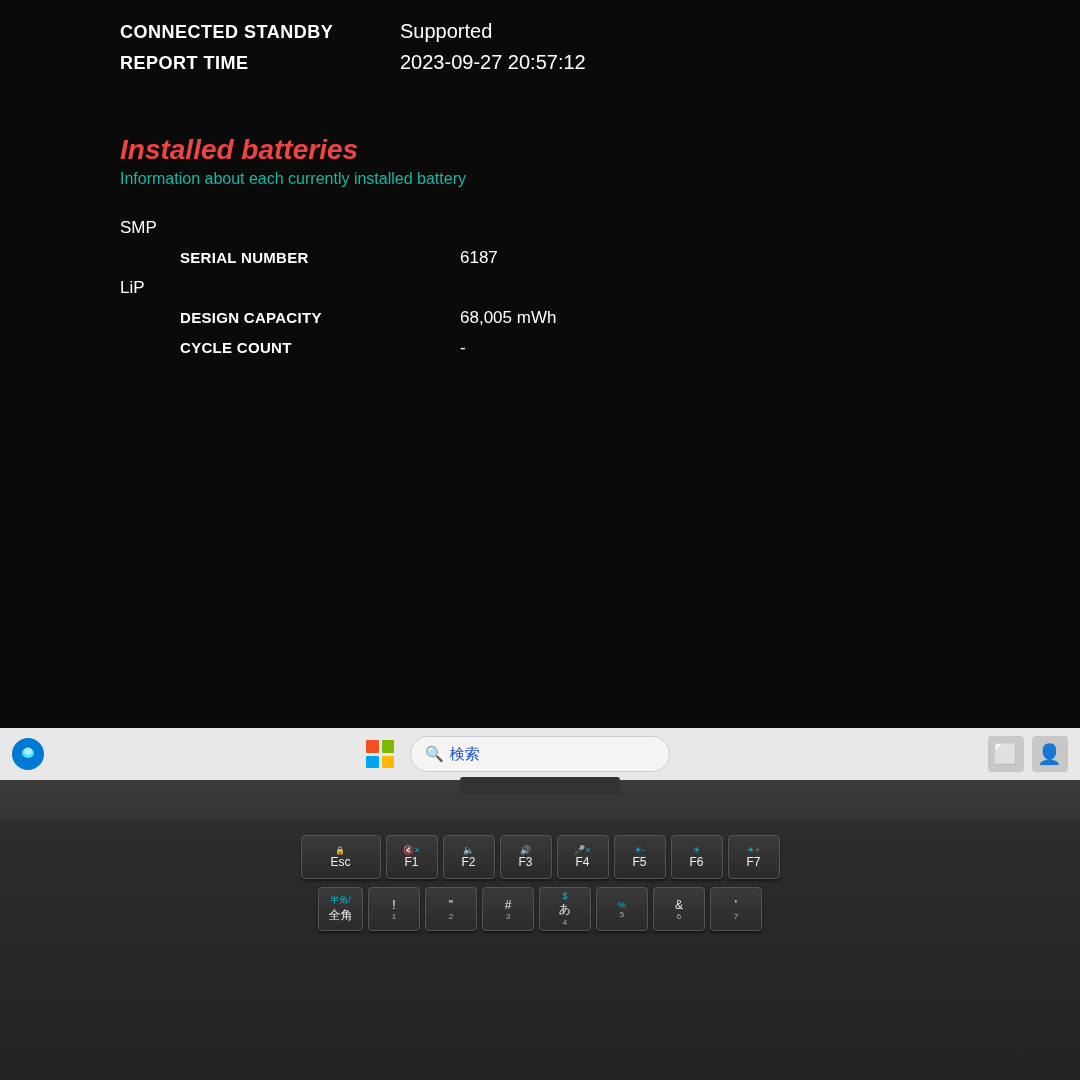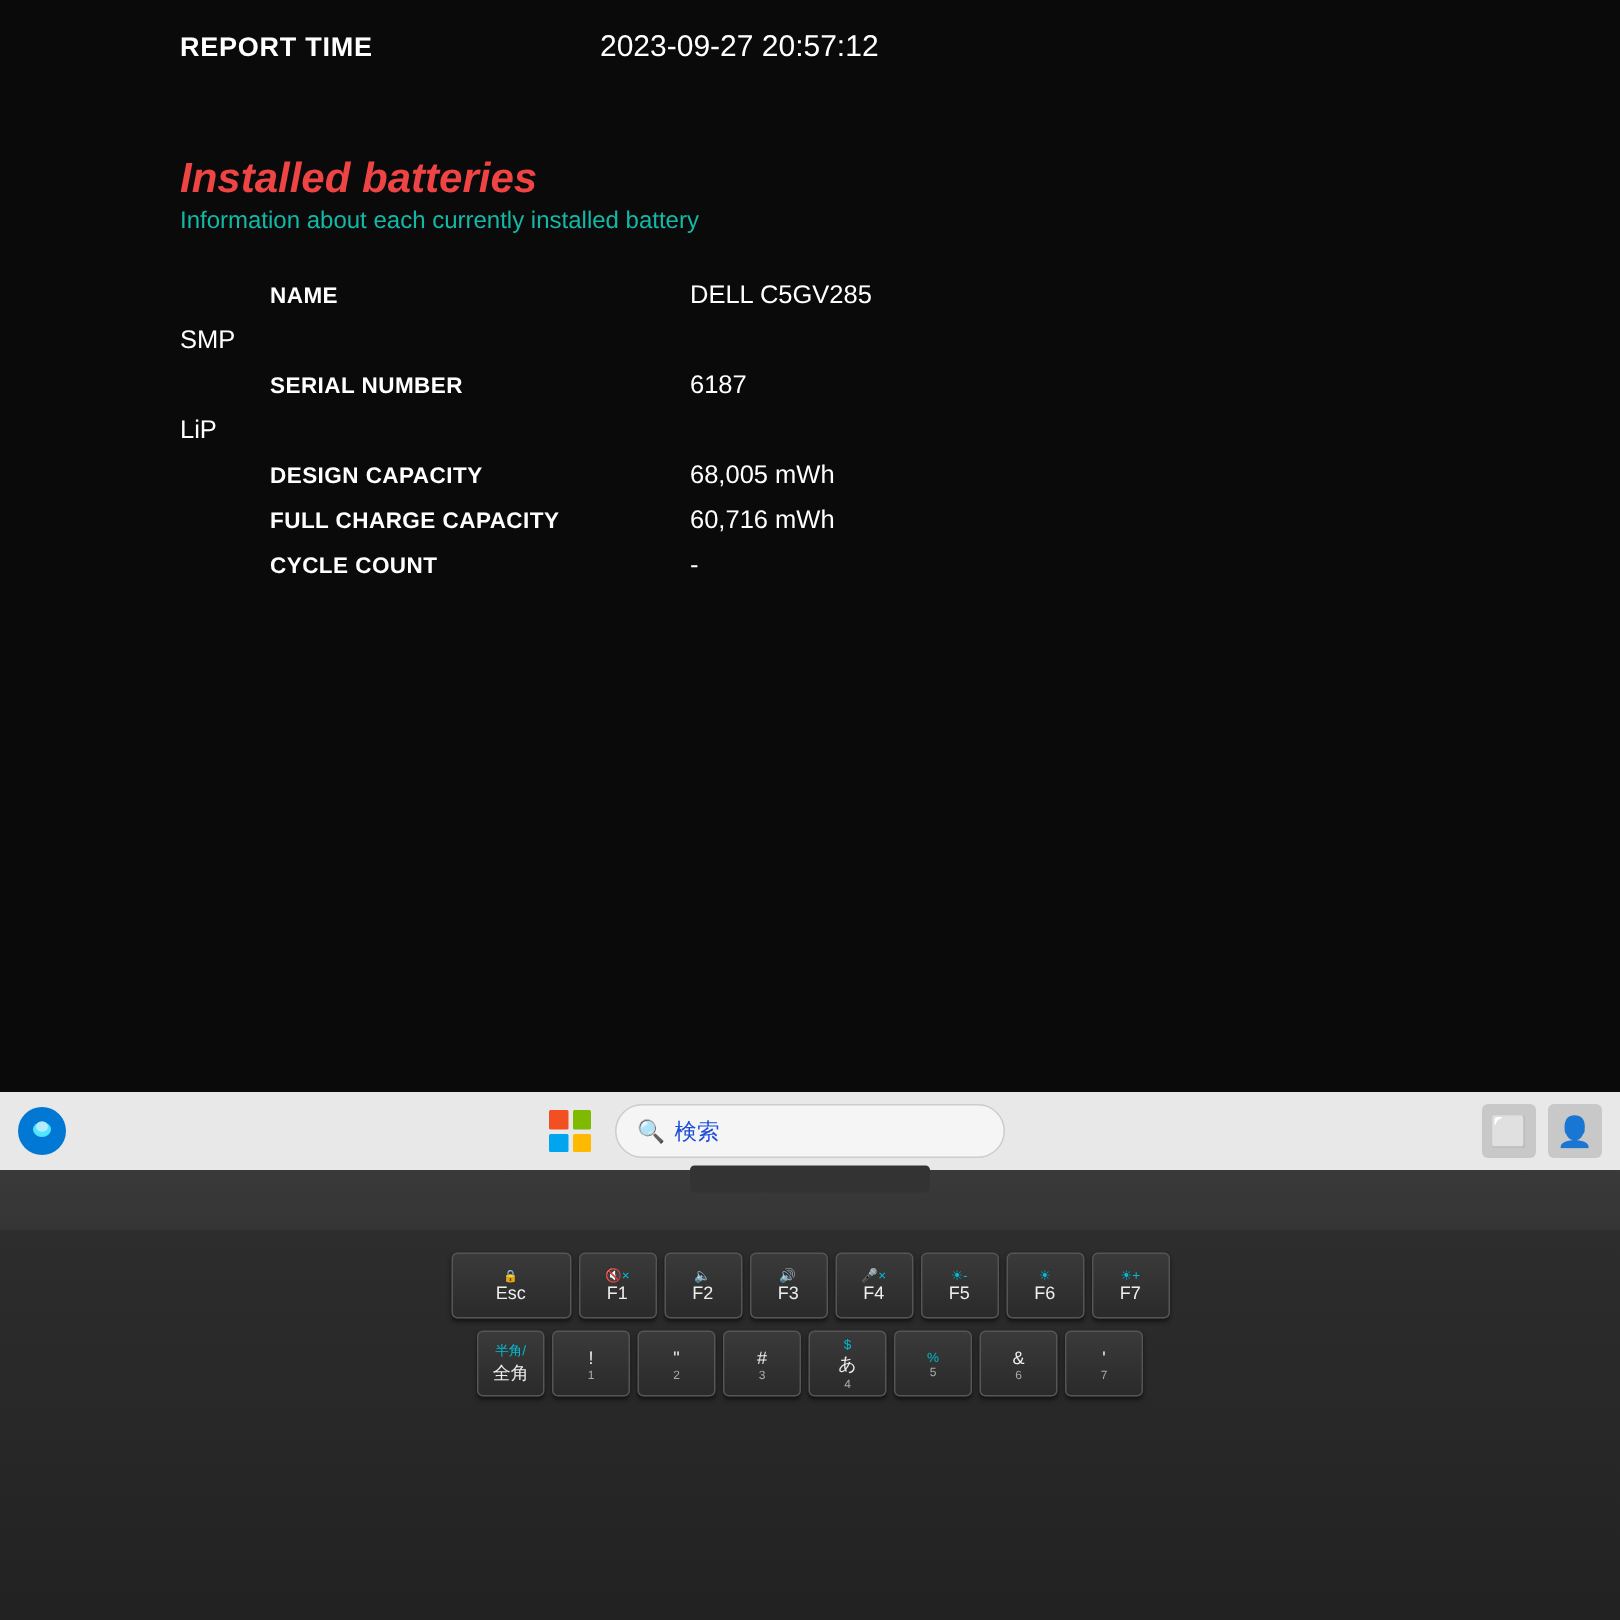--- a/index.html
+++ b/index.html
@@ -280,55 +280,51 @@
       height: 18px;
       background: #333;
       border-radius: 3px;
     }
   </style>
 </head>
 <body>
 
 <div class="screen">
 
+  <div class="info-row">
+    <span class="info-label">CONNECTED STANDBY</span>
+    <span class="info-value">Supported</span>
+  </div>
 
   <div class="info-row">
     <span class="info-label">REPORT TIME</span>
     <span class="info-value">2023-09-27  20:57:12</span>
   </div>
 
   <div class="section-heading">
     <div class="section-title">Installed batteries</div>
     <div class="section-subtitle">Information about each currently installed battery</div>
   </div>
 
   <div class="battery-table">
 
     <div id="battery-rows">
         <div class="battery-data-row">
-      <span class="battery-row-label">NAME</span>
-      <span class="battery-row-value">DELL C5GV285</span>
-    </div>
-        <div class="battery-data-row">
       <span class="battery-row-value">SMP</span>
     </div>
         <div class="battery-data-row">
       <span class="battery-row-label">SERIAL NUMBER</span>
       <span class="battery-row-value">6187</span>
     </div>
         <div class="battery-data-row">
       <span class="battery-row-value">LiP</span>
     </div>
         <div class="battery-data-row">
       <span class="battery-row-label">DESIGN CAPACITY</span>
       <span class="battery-row-value">68,005 mWh</span>
-    </div>
-        <div class="battery-data-row">
-      <span class="battery-row-label">FULL CHARGE CAPACITY</span>
-      <span class="battery-row-value">60,716 mWh</span>
     </div>
         <div class="battery-data-row">
       <span class="battery-row-label">CYCLE COUNT</span>
       <span class="battery-row-value">-</span>
     </div>
       </div>
   </div>
 
 </div>
 

